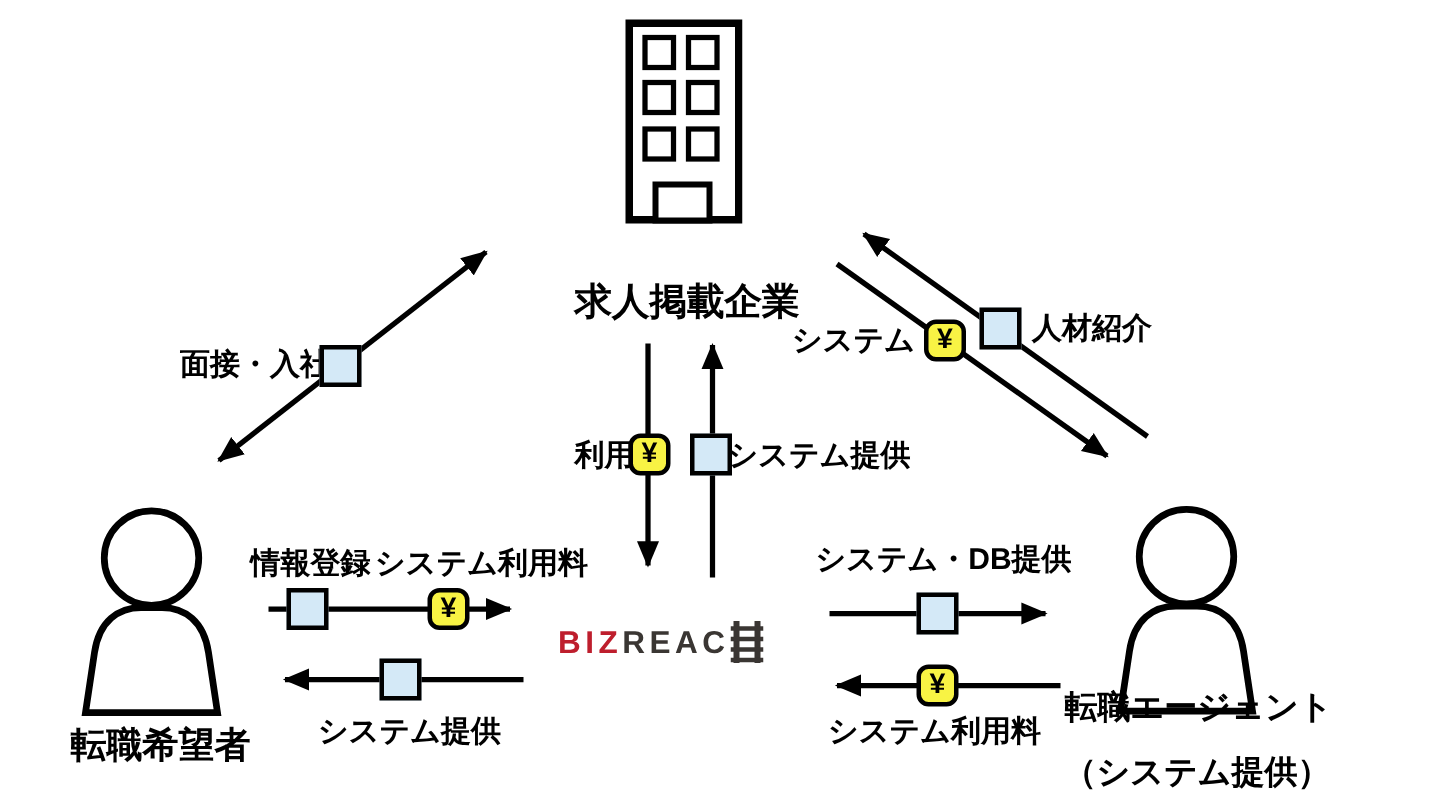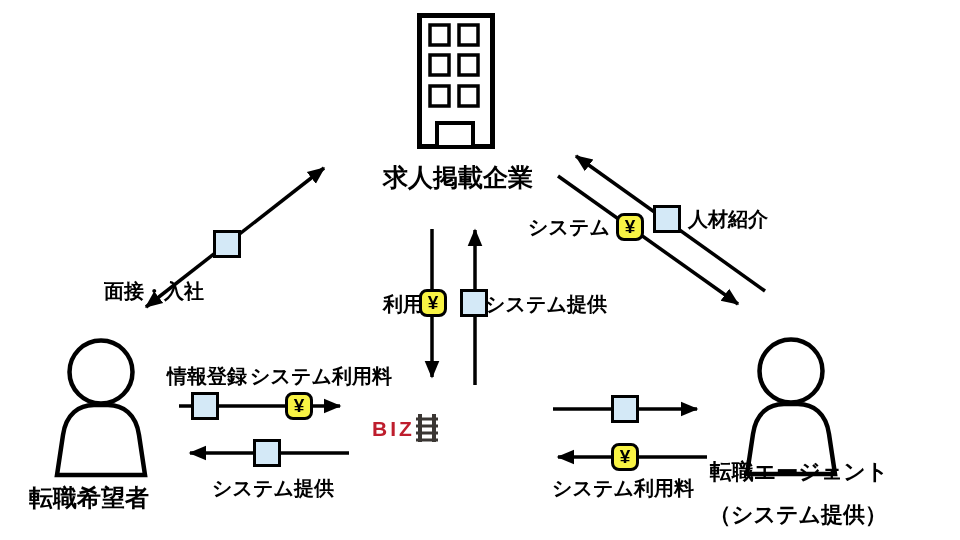--- a/index.html
+++ b/index.html
@@ -16,21 +16,21 @@
   .lbl{
     position:absolute;
     transform:translate(-50%,-50%);
     font-weight:bold;
     color:#000;
     white-space:nowrap;
     font-size:20px;
     letter-spacing:0px;
     line-height:1.1;
   }
-  .lbl.big{font-size:25px;}
+  .lbl.big{font-size:25px;margin-top:24px;}
   .lbl.name{font-size:24px;}
   .lbl.agent{font-size:22px;}
   .badge{
     position:absolute;
     transform:translate(-50%,-50%);
     width:28px;height:28px;
     box-sizing:border-box;
     border:3px solid #000;
     display:flex;align-items:center;justify-content:center;
   }
@@ -92,43 +92,45 @@
     <path d="M12,137 L18,97 C21,76 34,67 49,67 L63,67 C78,67 91,76 94,97 L100,137 Z" fill="#fff" stroke="#000" stroke-width="4.5"></path>
   </svg>
 
   <svg class="node-icon" style="left:735px;top:337px;" width="112" height="140" viewBox="0 0 112 140">
     <circle cx="56" cy="34" r="31.5" fill="#fff" stroke="#000" stroke-width="4.5"></circle>
     <path d="M12,137 L18,97 C21,76 34,67 49,67 L63,67 C78,67 91,76 94,97 L100,137 Z" fill="#fff" stroke="#000" stroke-width="4.5"></path>
   </svg>
 
   <div id="logo">
     <span class="biz">BIZ</span>
+      <span class="reach">REAC</span>
       <svg class="ladder" width="22" height="30" viewBox="0 0 22 30">
       <line x1="4" y1="1" x2="4" y2="29" stroke="#3A3633" stroke-width="4"></line>
       <line x1="18" y1="1" x2="18" y2="29" stroke="#3A3633" stroke-width="4"></line>
       <line x1="0" y1="6" x2="22" y2="6" stroke="#3A3633" stroke-width="3"></line>
       <line x1="0" y1="13" x2="22" y2="13" stroke="#3A3633" stroke-width="3"></line>
       <line x1="0" y1="20" x2="22" y2="20" stroke="#3A3633" stroke-width="3"></line>
       <line x1="0" y1="27" x2="22" y2="27" stroke="#3A3633" stroke-width="3"></line>
     </svg>
   </div>
 
   <div class="lbl big" style="left:458px;top:178px;">求人掲載企業</div>
-  <div class="lbl name" style="left:89px;top:498px;">転職希望者</div>
+  <div class="lbl name" style="left:107px;top:498px;">転職希望者</div>
   <div class="lbl agent" style="left:799px;top:472px;">転職エージェント</div>
   <div class="lbl agent" style="left:798px;top:515px;">（システム提供）</div>
 
-  <div class="lbl" style="left:154px;top:243px;margin-top:48px;">面接・入社</div>
+  <div class="lbl" style="left:170px;top:243px;">面接・入社</div>
   <div class="lbl" style="left:569px;top:227px;">システム</div>
   <div class="lbl" style="left:728px;top:219px;">人材紹介</div>
   <div class="lbl" style="left:381px;top:304px;margin-left:32px;">利用料</div>
   <div class="lbl" style="left:546px;top:304px;">システム提供</div>
   <div class="lbl" style="left:207px;top:376px;">情報登録</div>
   <div class="lbl" style="left:321px;top:376px;">システム利用料</div>
   <div class="lbl" style="left:273px;top:488px;">システム提供</div>
+  <div class="lbl" style="left:629px;top:373px;">システム・DB提供</div>
   <div class="lbl" style="left:623px;top:488px;">システム利用料</div>
 
   <div class="badge sq" style="left:227px;top:244px;"></div>
   <div class="badge sq" style="left:667px;top:219px;"></div>
   <div class="badge sq" style="left:474px;top:303px;"></div>
   <div class="badge sq" style="left:205px;top:406px;"></div>
   <div class="badge sq" style="left:267px;top:453px;"></div>
   <div class="badge sq" style="left:625px;top:409px;"></div>
 
   <div class="badge yen" style="left:630px;top:227px;">¥</div>

